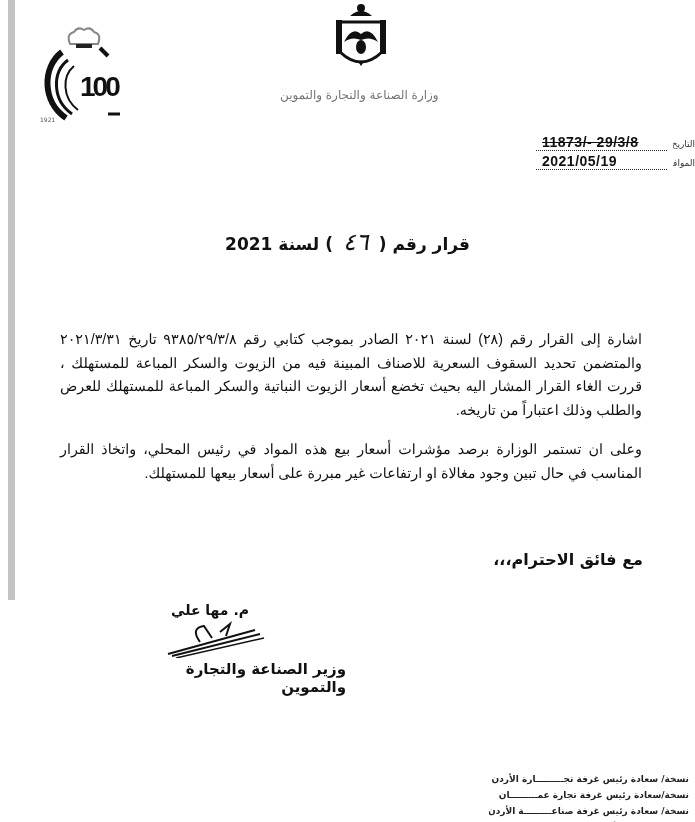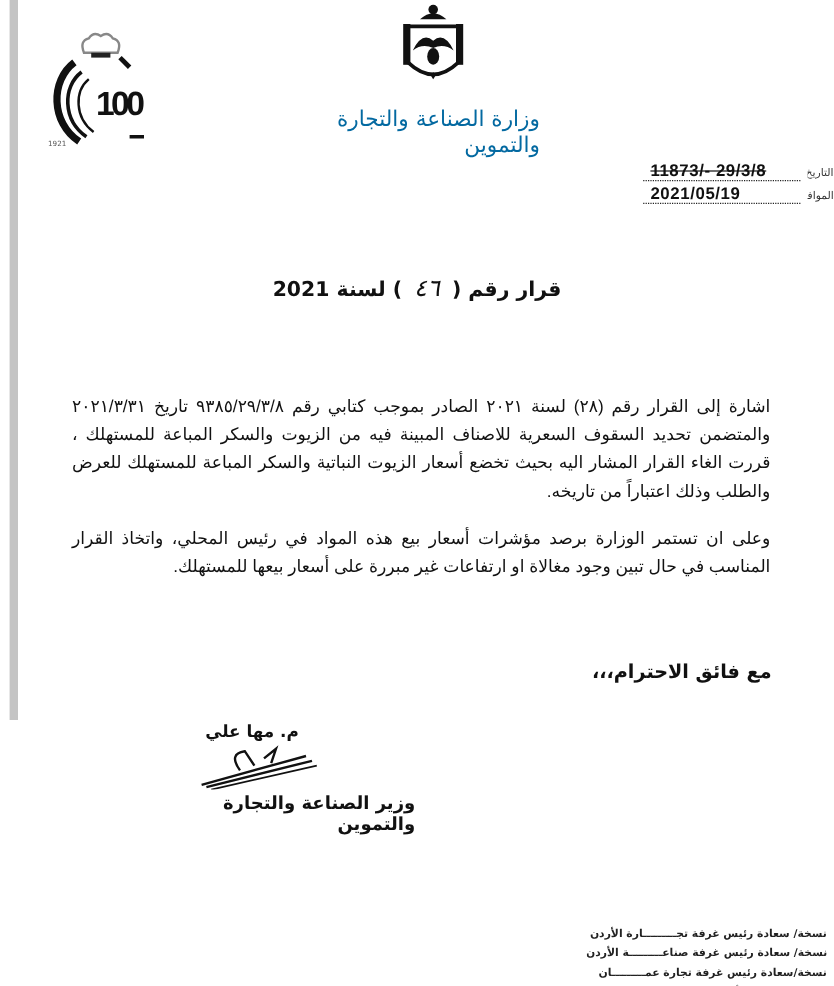--- a/index.html
+++ b/index.html
@@ -36,26 +36,26 @@
       left: 330px;
       top: 2px;
       width: 62px;
       height: 70px;
     }
     .ministry-name {
       position: absolute;
       left: 280px;
       top: 88px;
       width: 170px;
-      text-align: right;
+      text-align: left;
       direction: rtl;
       font-family: "DejaVu Serif", serif;
-      font-size: 18px;
+      font-size: 12px;
       letter-spacing: -0.3px;
-      color: #0369a1;
+      color: #737373;
     }
     
     .ref-block {
       position: absolute;
       right: 0;
       top: 135px;
       width: 260px;
       direction: rtl;
     }
     .ref-row {
@@ -97,21 +97,21 @@
       width: 695px;
       text-align: center;
       direction: rtl;
       font-size: 17px;
       font-weight: bold;
     }
     .decision-title .num {
       font-family: "DejaVu Serif", serif;
       font-style: italic;
       font-weight: normal;
-      font-size: 20px;
+      font-size: 24px;
       padding: 0 10px;
     }
     
     .body-text {
       position: absolute;
       left: 60px;
       width: 582px;
       top: 312px;
       direction: rtl;
       text-align: justify;
@@ -240,16 +240,16 @@
   <path d="M8 36 L95 12" stroke="#111" stroke-width="2"></path>
   <path d="M12 38 L100 16" stroke="#111" stroke-width="2"></path>
   <path d="M16 40 L104 20" stroke="#111" stroke-width="1.5"></path>
   <path d="M40 24 Q30 10 44 8 L52 20" fill="none" stroke="#111" stroke-width="2"></path>
   <path d="M60 14 L70 6 L66 18" fill="none" stroke="#111" stroke-width="2"></path>
 </svg>
 <div class="signer-title">وزير الصناعة والتجارة والتموين</div>
 
 <div class="cc-list">
   <div>نسخة/ سعادة رئيس غرفة تجـــــــــارة الأردن</div>
+  <div>نسخة/سعادة رئيس غرفة تجارة عمـــــــــان</div>
   <div>نسخة/ سعادة رئيس غرفة صناعـــــــــة الأردن</div>
-  <div>نسخة/سعادة رئيس غرفة تجارة عمـــــــــان</div>
   <div class="cut">نسخة/ عطوفة الأمين العام لوزارة الصناعة والتجارة</div>
 </div>
 
 </body></html>

